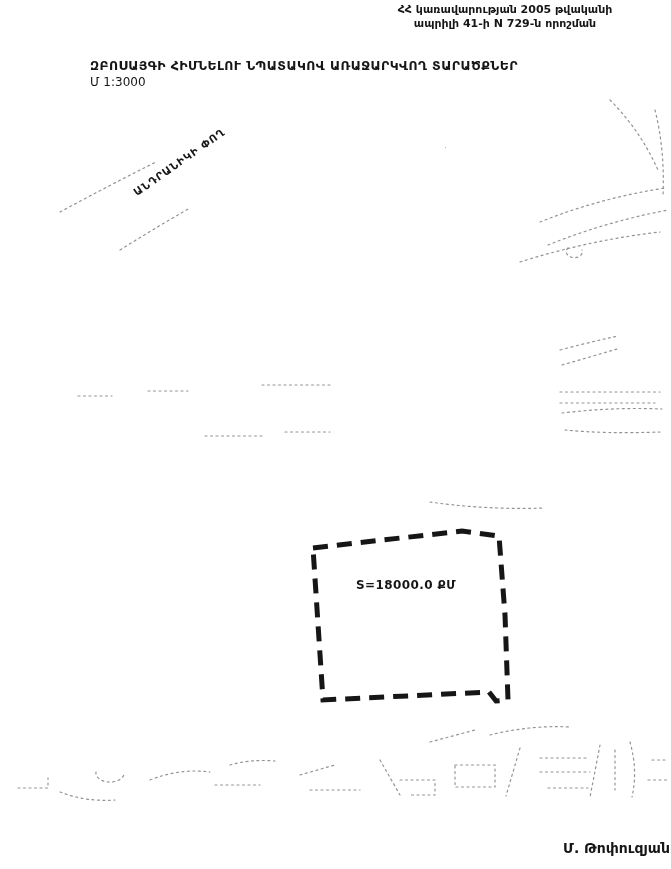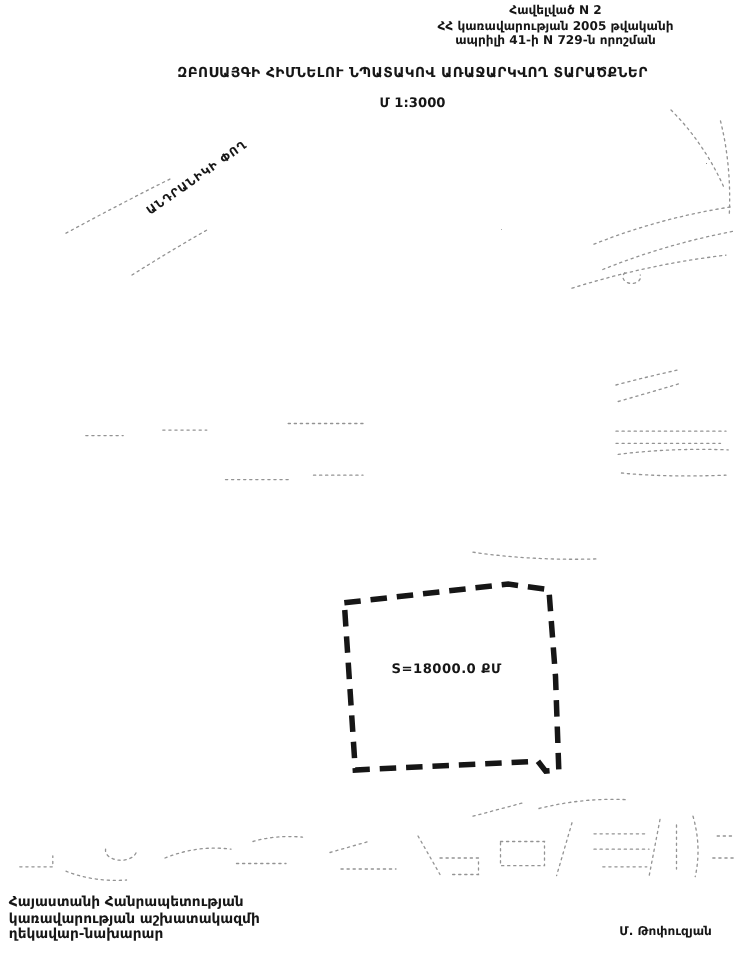--- a/index.html
+++ b/index.html
@@ -3,28 +3,28 @@
 <meta charset="utf-8">
 <style>
   html,body{margin:0;padding:0;background:#fff;}
   body{width:671px;height:869px;position:relative;overflow:hidden;
        font-family:"DejaVu Sans",sans-serif;color:#161616;}
   .page{position:absolute;inset:0;background:#ffffff;}
   .map-canvas{position:absolute;left:0;top:0;}
   .txt{position:absolute;white-space:nowrap;color:#161616;}
   .appendix{left:340px;top:3px;width:330px;text-align:center;
             font-size:11px;line-height:13.5px;font-weight:bold;white-space:normal;}
-  .map-title{left:115px;top:58px;width:520px;text-align:center;white-space:normal;}
+  .map-title{left:90px;top:58px;width:520px;text-align:left;white-space:normal;}
   .map-title .t1{font-size:12.5px;font-weight:bold;letter-spacing:.4px;}
-  .map-title .t2{font-size:12px;font-weight:bold;margin-top:13px;}
+  .map-title .t2{font-size:12px;font-weight:normal;margin-top:2px;}
   .street{left:138px;top:186px;font-size:10.5px;font-weight:bold;letter-spacing:1px;
           transform:rotate(-35deg);transform-origin:left bottom;}
-  .parcel-label{left:356px;top:601px;font-size:12px;font-weight:bold;letter-spacing:.4px;}
+  .parcel-label{left:356px;top:578px;font-size:12px;font-weight:bold;letter-spacing:.4px;}
   .signature{left:8px;top:813px;font-size:12.5px;line-height:14.5px;font-weight:bold;}
-  .signatory{left:563px;top:840px;font-size:11px;font-weight:bold;}
+  .signatory{left:563px;top:840px;font-size:14px;font-weight:bold;}
 </style>
 </head>
 <body>
 
 <div class="page">
 
   <svg class="map-canvas" width="671" height="869" viewBox="0 0 671 869">
     <defs>
       <filter id="speckA" x="-2%" y="-2%" width="104%" height="104%" color-interpolation-filters="sRGB">
         <feTurbulence type="fractalNoise" baseFrequency="0.85" numOctaves="2" seed="7"></feTurbulence>
@@ -85,35 +85,29 @@
       <path d="M 615 750 v 40"></path>
       <path d="M 630 742 q 8 28 2 55"></path>
       <path d="M 652 760 h 16"></path>
       <path d="M 648 780 h 20"></path>
     </g>
 
     <path d="M 313 548 L 462 531 L 499 536 L 505 615 L 508 700 L 496 701 L 489 692 L 323 700 Z" fill="none" stroke="#161616" stroke-width="5" stroke-dasharray="15 9" stroke-linecap="butt" stroke-linejoin="miter"></path>
   </svg>
 
   <div class="txt appendix">
-    <div>Հավելված N 2</div>
     <div>ՀՀ կառավարության 2005 թվականի</div>
     <div>ապրիլի 41-ի N 729-ն որոշման</div>
   </div>
 
   <div class="txt map-title">
     <div class="t1">ԶԲՈՍԱՅԳԻ ՀԻՄՆԵԼՈՒ ՆՊԱՏԱԿՈՎ ԱՌԱՋԱՐԿՎՈՂ ՏԱՐԱԾՔՆԵՐ</div>
     <div class="t2">Մ 1:3000</div>
   </div>
 
   <div class="txt street">ԱՆԴՐԱՆԻԿԻ ՓՈՂ</div>
 
   <div class="txt parcel-label">S=18000.0 ՔՄ</div>
 
-  <div class="txt signature">
-    <div>Հայաստանի Հանրապետության</div>
-    <div>կառավարության աշխատակազմի</div>
-    <div>ղեկավար-նախարար</div>
-  </div>
 
   <div class="txt signatory">Մ. Թոփուզյան</div>
 
 </div>
 
 </body></html>

